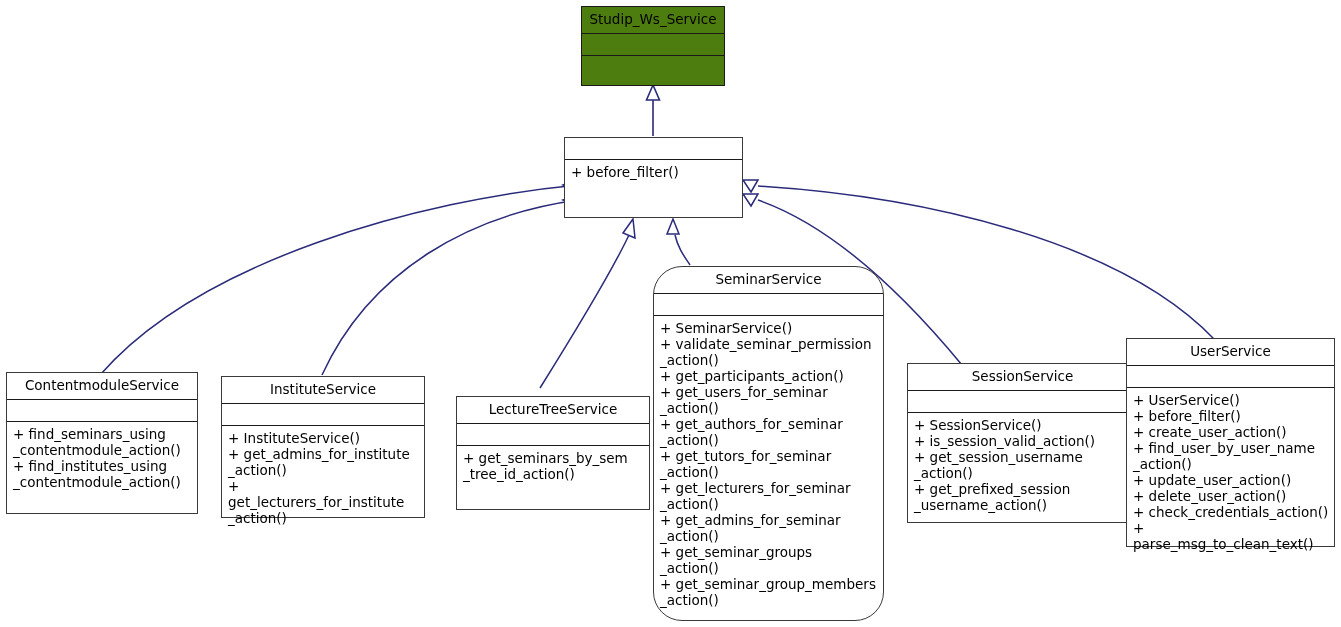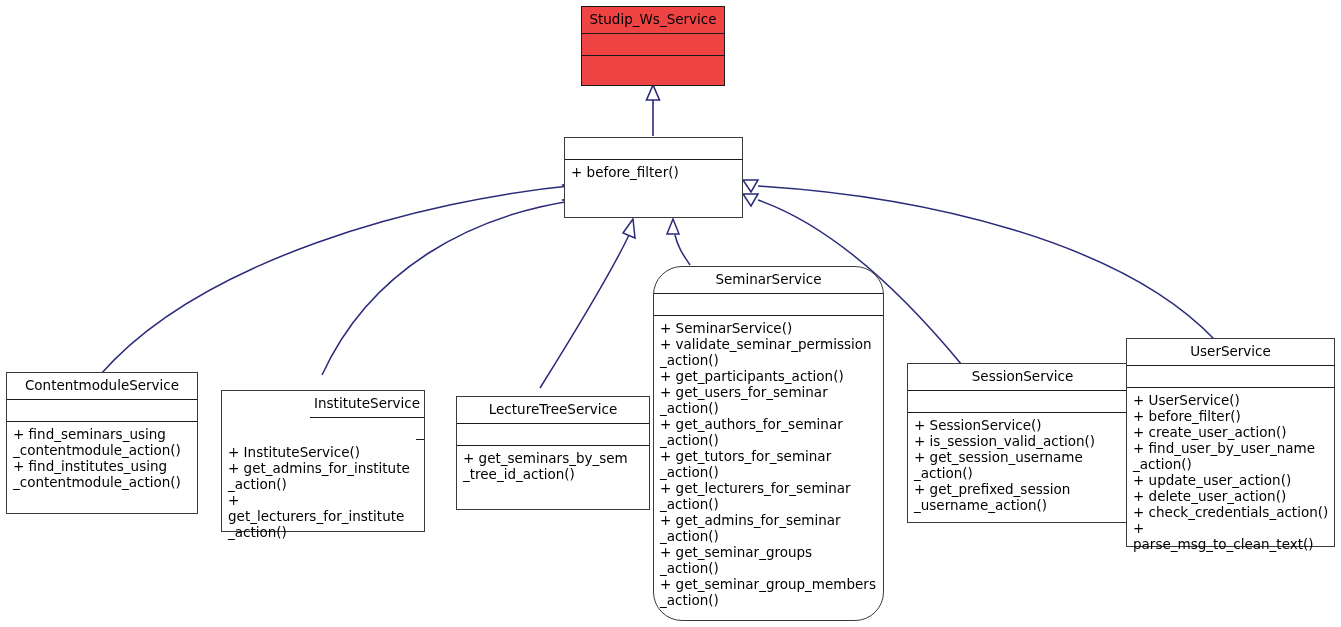--- a/index.html
+++ b/index.html
@@ -25,21 +25,21 @@
   }
   .umlbox {
     position: absolute;
     box-sizing: border-box;
     border: 1px solid #3a3a3a;
     background: #ffffff;
     display: flex;
     flex-direction: column;
   }
   .umlbox.root {
-    background: #ef4444;
+    background: #4d7c0f;
     border: 1px solid #1a1a1a;
   }
   .cls-name {
     box-sizing: border-box;
     text-align: center;
     font-size: 13.5px;
     color: #000000;
     line-height: 15px;
     padding: 5px 4px 6px 4px;
     border-bottom: 1px solid #1a1a1a;
@@ -127,21 +127,21 @@
     <div class="cls-name">ContentmoduleService</div>
     <div class="cls-attrs empty-sec"></div>
     <div class="cls-methods">
       <div class="m">+ find_seminars_using
 _contentmodule_action()</div>
       <div class="m">+ find_institutes_using
 _contentmodule_action()</div>
     </div>
   </div>
 
-  <div class="umlbox" style="left:221px; top:390px; width:204px; height:142px;align-items:flex-end;">
+  <div class="umlbox" style="left:221px; top:376px; width:204px; height:142px;">
     <div class="cls-name">InstituteService</div>
     <div class="cls-attrs empty-sec"></div>
     <div class="cls-methods">
       <div class="m">+ InstituteService()</div>
       <div class="m">+ get_admins_for_institute
 _action()</div>
       <div class="m">+ get_lecturers_for_institute
 _action()</div>
     </div>
   </div>

